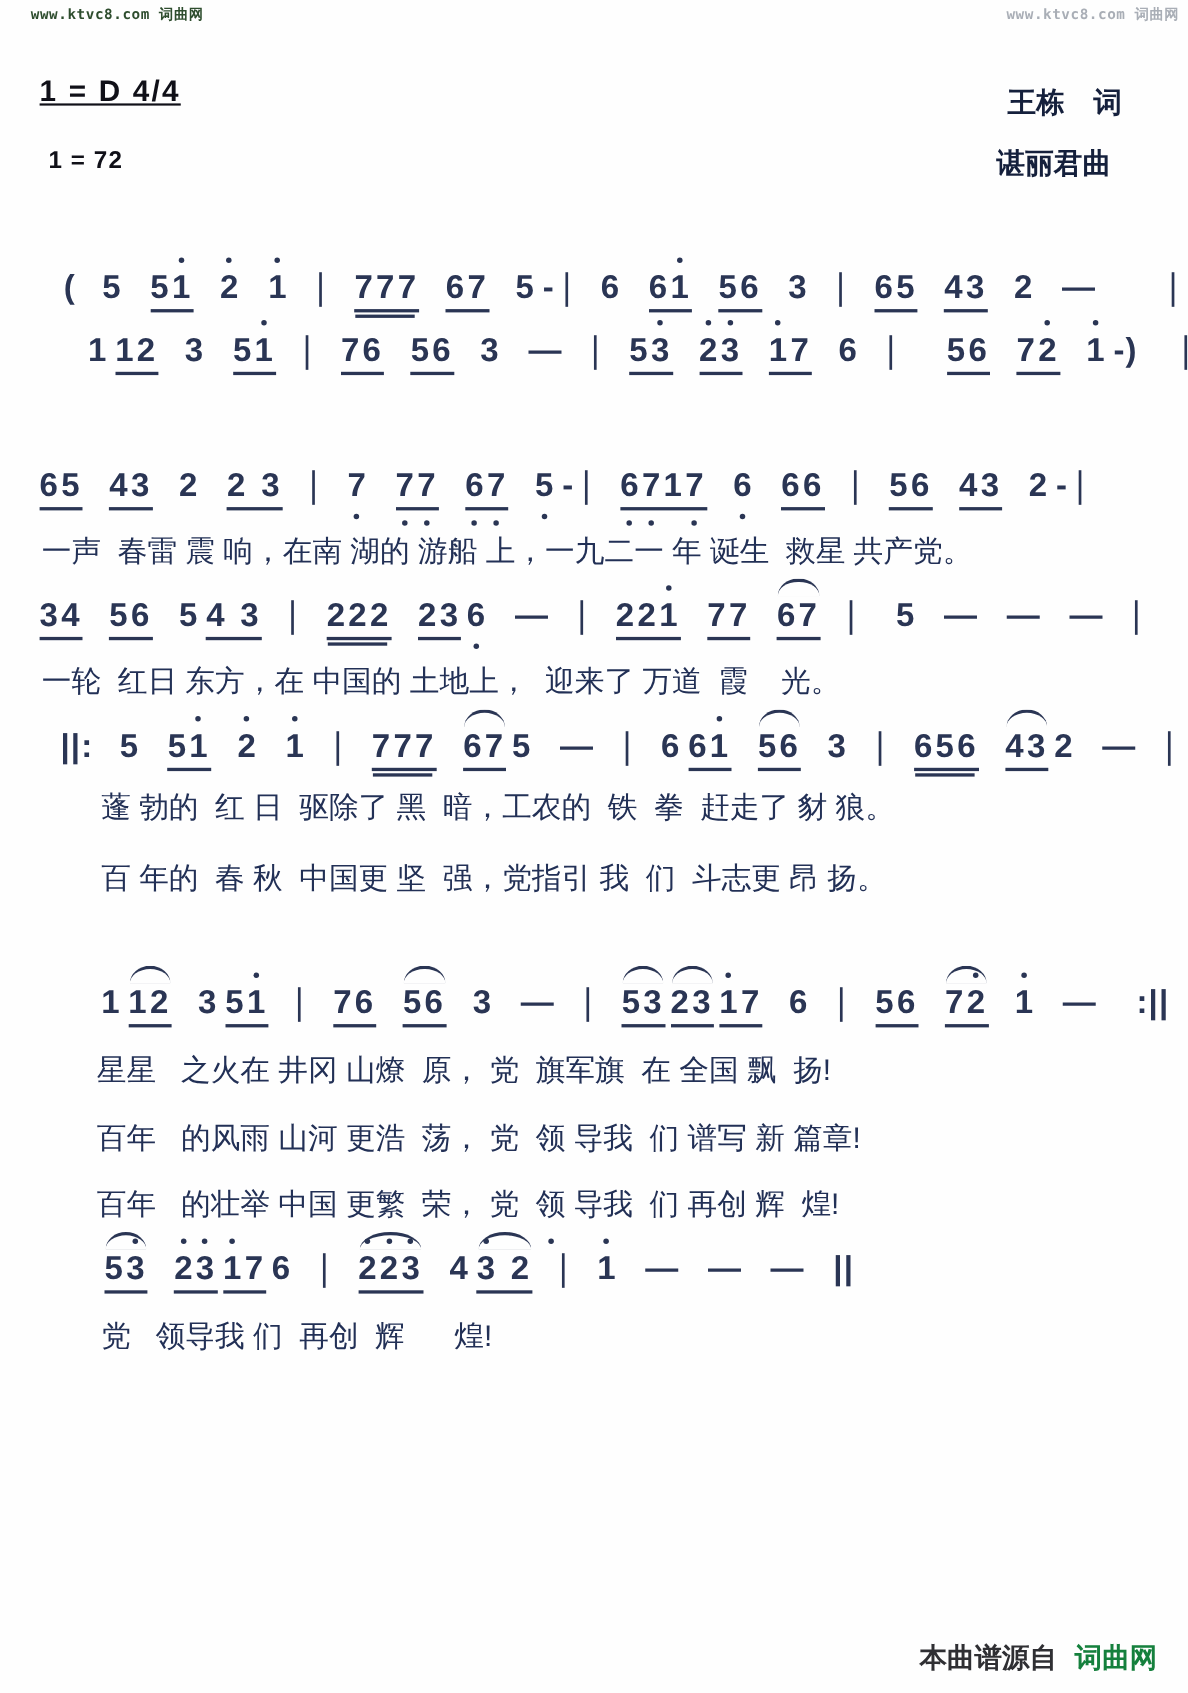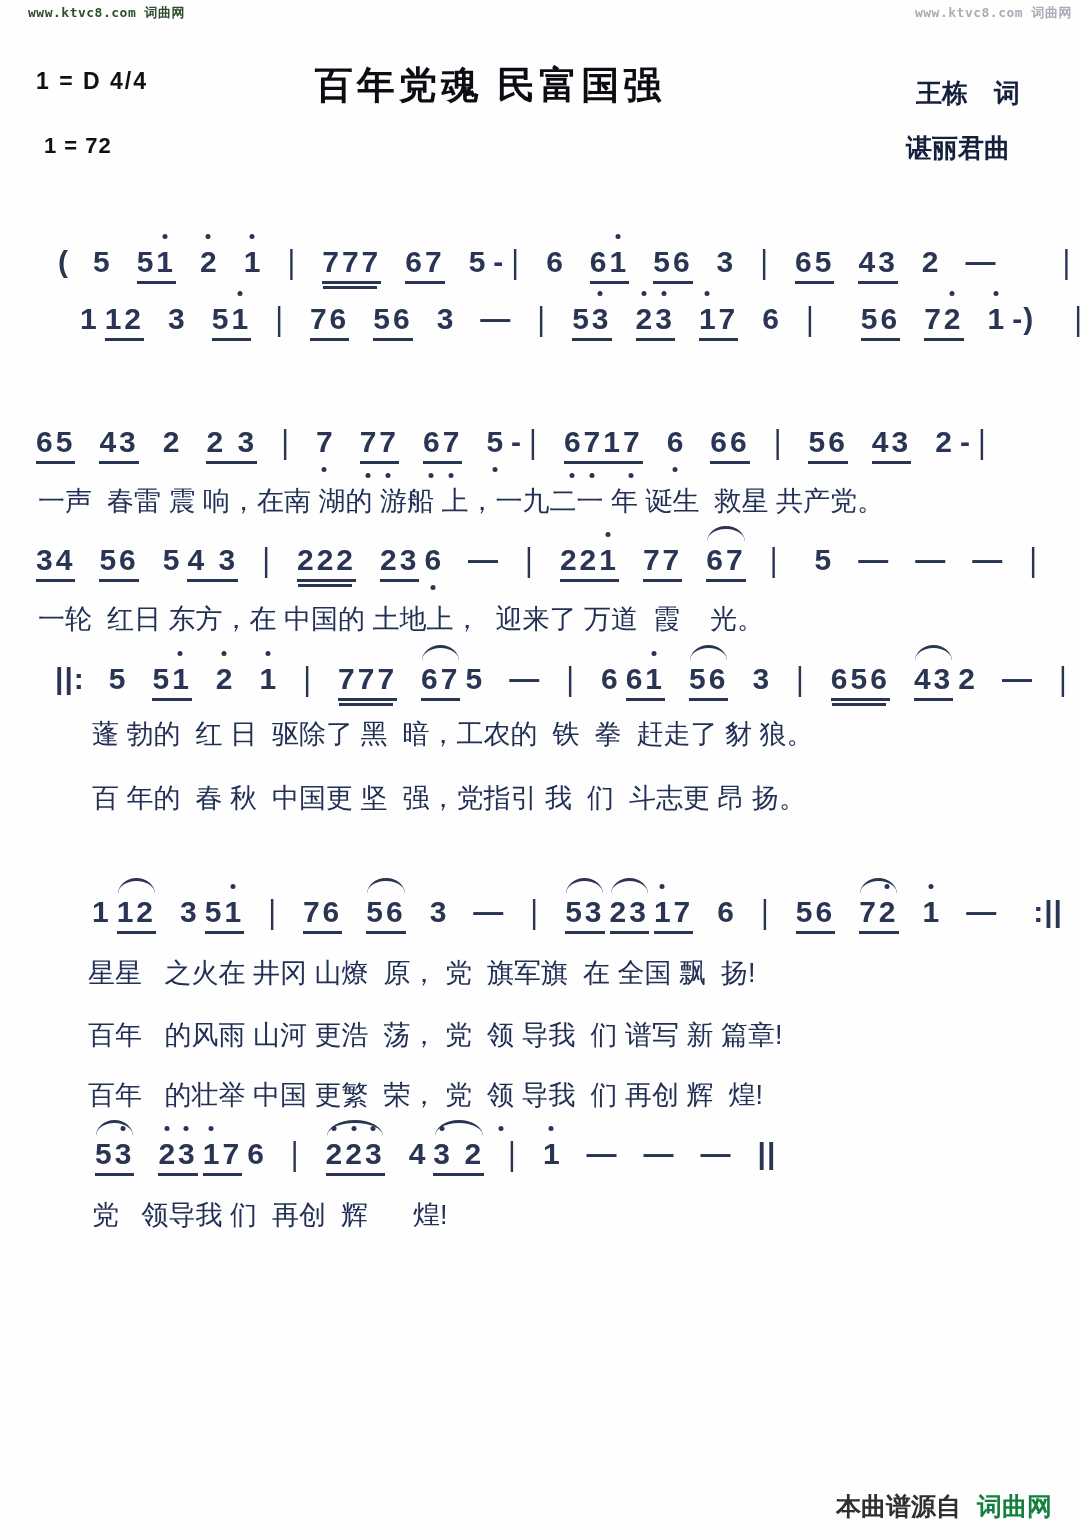--- a/index.html
+++ b/index.html
@@ -11,21 +11,21 @@
     overflow:hidden;
   }
   .page{position:absolute;inset:0;background:#fefefe;}
 
   
   .wm{position:absolute;top:4px;font-family:"DejaVu Sans Mono", monospace;font-size:13px;font-weight:700;letter-spacing:0.5px;}
   .wm-left{left:28px;color:#2e4d2e;}
   .wm-right{right:8px;color:#a9aeb6;}
 
   
-  .key-sig{position:absolute;left:36px;top:68px;font-size:23px;font-weight:700;color:#101018;letter-spacing:2px;}
+  .key-sig{position:absolute;left:36px;top:68px;font-size:27px;font-weight:700;color:#101018;letter-spacing:2px;text-decoration:underline;}
   .tempo{position:absolute;left:44px;top:133px;font-size:22px;font-weight:700;color:#101018;letter-spacing:1px;}
   .title{position:absolute;left:0;right:100px;top:60px;margin:0;text-align:center;font-size:38px;font-weight:700;color:#0c0c12;letter-spacing:4px;}
   .lyricist{position:absolute;right:60px;top:76px;font-size:26px;font-weight:700;color:#15203c;}
   .composer{position:absolute;right:70px;top:131px;font-size:26px;font-weight:700;color:#15203c;}
 
   
   .score{position:absolute;inset:0;color:#2a3554;}
   .blk{position:absolute;white-space:nowrap;}
   .blk.notes{font-size:30px;font-weight:700;}
   .blk.lyrics{font-size:27px;font-weight:400;color:#223056;white-space:pre;}
@@ -49,21 +49,20 @@
 </head>
 <body>
 
 <div class="page">
 
   <div class="wm wm-left">www.ktvc8.com 词曲网</div>
   <div class="wm wm-right">www.ktvc8.com 词曲网</div>
 
   <div class="key-sig">1 = D 4/4</div>
   <div class="tempo">1 = 72</div>
-  <h1 class="title">百年党魂 民富国强</h1>
   <div class="lyricist">王栋　词</div>
   <div class="composer">谌丽君曲</div>
 
   <div class="score">
       <div class="blk notes" style="top: 245px; left: 58px;"><span class="tok sym">(</span><span class="tok">5</span><span class="tok u1">51<i class="da" style="left: calc(1.5ch + 3px);"></i></span><span class="tok">2<i class="da" style="left: calc(0.5ch + 0px);"></i></span><span class="tok">1<i class="da" style="left: calc(0.5ch + 0px);"></i></span><span class="tok bar">|</span><span class="tok u2">777</span><span class="tok u1">67</span><span class="tok glue">5</span><span class="tok glue dash">-</span><span class="tok bar">|</span><span class="tok">6</span><span class="tok u1">61<i class="da" style="left: calc(1.5ch + 3px);"></i></span><span class="tok u1">56</span><span class="tok">3</span><span class="tok bar">|</span><span class="tok u1">65</span><span class="tok u1">43</span><span class="tok">2</span><span class="tok dash" style="margin-right: 64px;">—</span><span class="tok bar">|</span></div>
       <div class="blk notes" style="top: 302px; left: 80px;"><span class="tok glue">1</span><span class="tok u1">12</span><span class="tok">3</span><span class="tok u1">51<i class="da" style="left: calc(1.5ch + 3px);"></i></span><span class="tok bar">|</span><span class="tok u1">76</span><span class="tok u1">56</span><span class="tok">3</span><span class="tok dash">—</span><span class="tok bar">|</span><span class="tok u1">53<i class="da" style="left: calc(1.5ch + 3px);"></i></span><span class="tok u1">23<i class="da" style="left: calc(0.5ch + 0px);"></i><i class="da" style="left: calc(1.5ch + 3px);"></i></span><span class="tok u1">17<i class="da" style="left: calc(0.5ch + 0px);"></i></span><span class="tok">6</span><span class="tok bar" style="margin-right: 44px;">|</span><span class="tok u1">56</span><span class="tok u1">72<i class="da" style="left: calc(1.5ch + 3px);"></i></span><span class="tok glue">1<i class="da" style="left: calc(0.5ch + 0px);"></i></span><span class="tok sym" style="margin-right: 40px;">-)</span><span class="tok bar">|</span></div>
       <div class="blk notes" style="top: 425px; left: 36px;"><span class="tok u1">65</span><span class="tok u1">43</span><span class="tok">2</span><span class="tok u1">2 3</span><span class="tok bar">|</span><span class="tok">7<i class="db" style="left: calc(0.5ch + 0px);"></i></span><span class="tok u1">77<i class="db" style="left: calc(0.5ch + 0px);"></i><i class="db" style="left: calc(1.5ch + 3px);"></i></span><span class="tok u1">67<i class="db" style="left: calc(0.5ch + 0px);"></i><i class="db" style="left: calc(1.5ch + 3px);"></i></span><span class="tok glue">5<i class="db" style="left: calc(0.5ch + 0px);"></i></span><span class="tok glue dash">-</span><span class="tok bar">|</span><span class="tok u1">6717<i class="db" style="left: calc(0.5ch + 0px);"></i><i class="db" style="left: calc(1.5ch + 3px);"></i><i class="db" style="left: calc(3.5ch + 9px);"></i></span><span class="tok">6<i class="db" style="left: calc(0.5ch + 0px);"></i></span><span class="tok u1">66</span><span class="tok bar">|</span><span class="tok u1">56</span><span class="tok u1">43</span><span class="tok glue">2</span><span class="tok glue dash">-</span><span class="tok bar">|</span></div>
       <div class="blk lyrics" style="top: 483px; left: 38px;">一声  春雷 震 响，在南 湖的 游船 上，一九二一 年 诞生  救星 共产党。</div>
       <div class="blk notes" style="top: 543px; left: 36px;"><span class="tok u1">34</span><span class="tok u1">56</span><span class="tok glue">5</span><span class="tok u1">4 3</span><span class="tok bar">|</span><span class="tok u2">222</span><span class="tok u1 glue">23</span><span class="tok">6<i class="db" style="left: calc(0.5ch + 0px);"></i></span><span class="tok dash">—</span><span class="tok bar">|</span><span class="tok u1">221<i class="da" style="left: calc(2.5ch + 6px);"></i></span><span class="tok u1">77</span><span class="tok u1">67<i class="tie"></i></span><span class="tok bar" style="margin-right: 34px;">|</span><span class="tok">5</span><span class="tok dash">—</span><span class="tok dash">—</span><span class="tok dash">—</span><span class="tok bar">|</span></div>
       <div class="blk lyrics" style="top: 601px; left: 38px;">一轮  红日 东方，在 中国的 土地上，  迎来了 万道  霞    光。</div>

